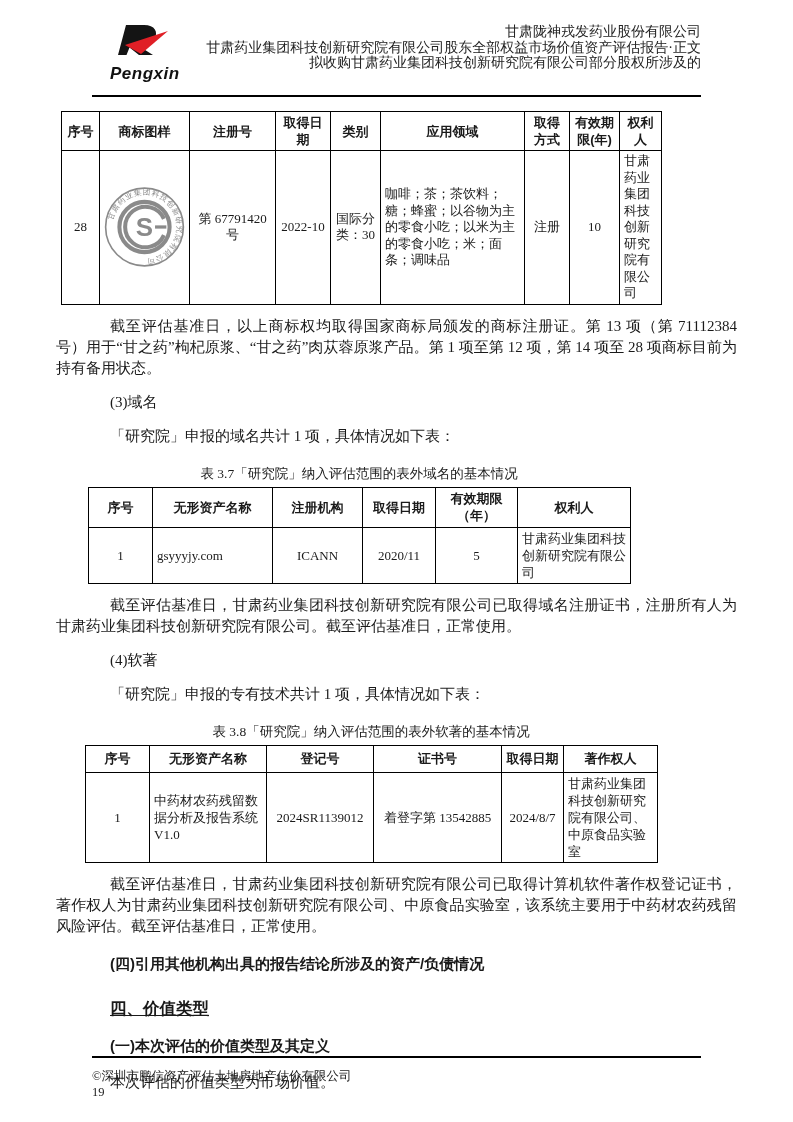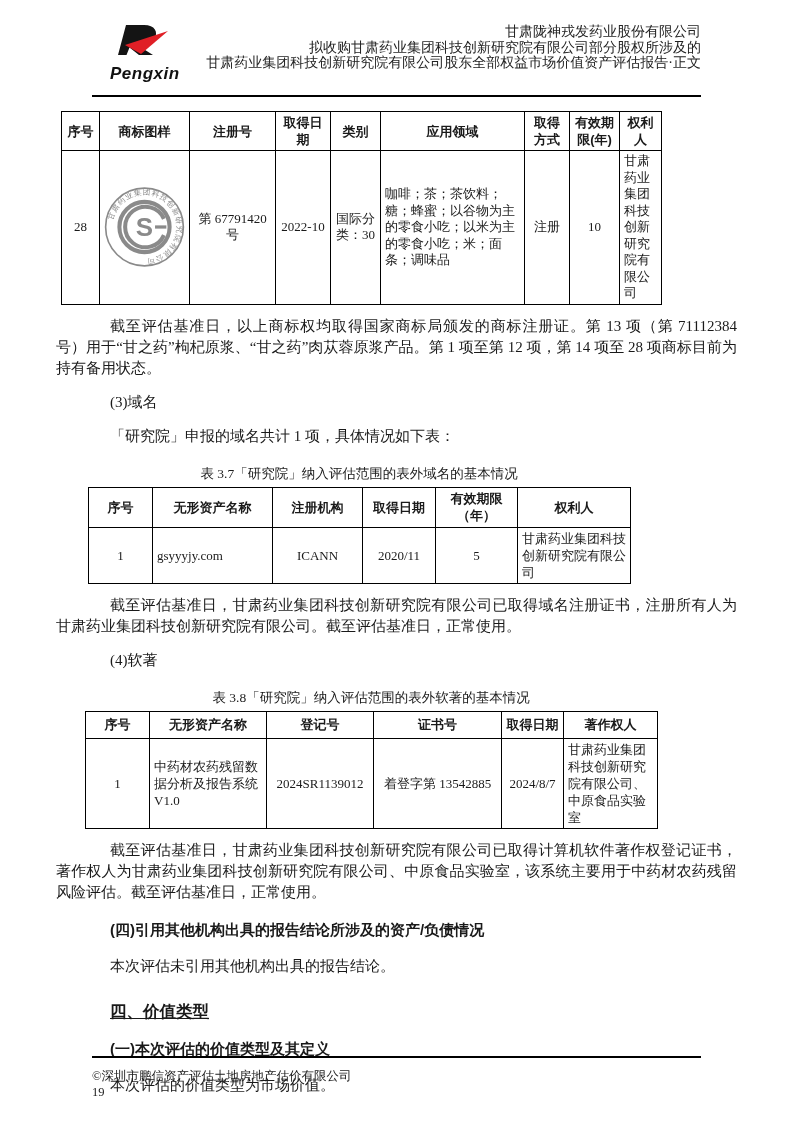--- a/index.html
+++ b/index.html
@@ -66,22 +66,22 @@
   <div class="header">
     <div class="logo-block">
       <svg width="62" height="44" viewBox="0 0 62 44">
         <path d="M8 33 L16 3 H34 C45 3 48.5 10 44.5 17 C41.7 21.8 36 24.3 30 24.8 L43 33 H29 L19.5 25.5 L16.5 33 Z" fill="#141414"></path>
         <path d="M15 23 L58 9 L31 32 Z" fill="var(--accent-red, #e01f26)"></path>
       </svg>
       <div class="logo-brand">Pengxin</div>
     </div>
     <div class="header-lines">
       <div>甘肃陇神戎发药业股份有限公司</div>
+      <div>甘肃药业集团科技创新研究院有限公司股东全部权益市场价值资产评估报告·正文</div>
       <div>拟收购甘肃药业集团科技创新研究院有限公司部分股权所涉及的</div>
-      <div>甘肃药业集团科技创新研究院有限公司股东全部权益市场价值资产评估报告·正文</div>
     </div>
   </div>
   <div class="header-rule"></div>
 
   <div class="content">
 
     <table class="tm-table">
       <colgroup>
         <col style="width:38px">
           <col style="width:90px">
@@ -166,20 +166,21 @@
         <td>2020/11</td>
         <td>5</td>
         <td class="left">甘肃药业集团科技创新研究院有限公司</td>
       </tr>
     </tbody>
       </table>
 
     <p>截至评估基准日，甘肃药业集团科技创新研究院有限公司已取得域名注册证书，注册所有人为甘肃药业集团科技创新研究院有限公司。截至评估基准日，正常使用。</p>
 
     <div class="subhead">(4)软著</div>
+    <p>「研究院」申报的专有技术共计 1 项，具体情况如下表：</p>
 
     <div class="tbl-caption cap38">表 3.8「研究院」纳入评估范围的表外软著的基本情况</div>
     <table class="t38">
       <colgroup>
         <col style="width:64px">
           <col style="width:117px">
           <col style="width:107px">
         <col style="width:128px">
           <col style="width:62px">
           <col style="width:94px">
@@ -200,21 +201,20 @@
         <td>着登字第 13542885</td>
         <td>2024/8/7</td>
         <td class="left">甘肃药业集团科技创新研究院有限公司、中原食品实验室</td>
       </tr>
     </tbody>
       </table>
 
     <p>截至评估基准日，甘肃药业集团科技创新研究院有限公司已取得计算机软件著作权登记证书，著作权人为甘肃药业集团科技创新研究院有限公司、中原食品实验室，该系统主要用于中药材农药残留风险评估。截至评估基准日，正常使用。</p>
 
     <div class="bold-head">(四)引用其他机构出具的报告结论所涉及的资产/负债情况</div>
-    <p>本次评估未引用其他机构出具的报告结论。</p>
 
     <div class="section-head">四、价值类型</div>
 
     <div class="bold-head">(一)本次评估的价值类型及其定义</div>
     <p>本次评估的价值类型为市场价值。</p>
 
   </div>
 
   <div class="footer">
     <span>©深圳市鹏信资产评估土地房地产估价有限公司</span>

